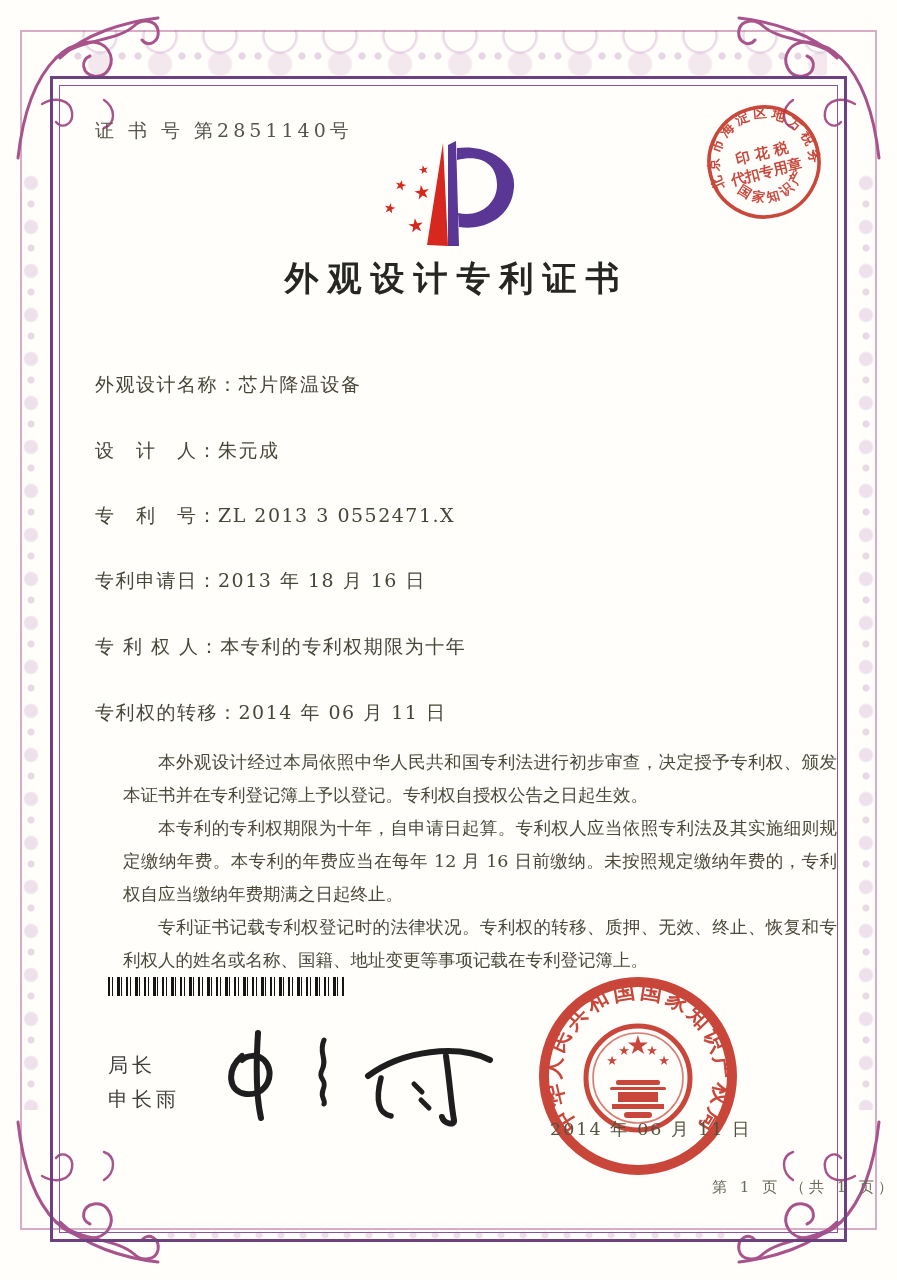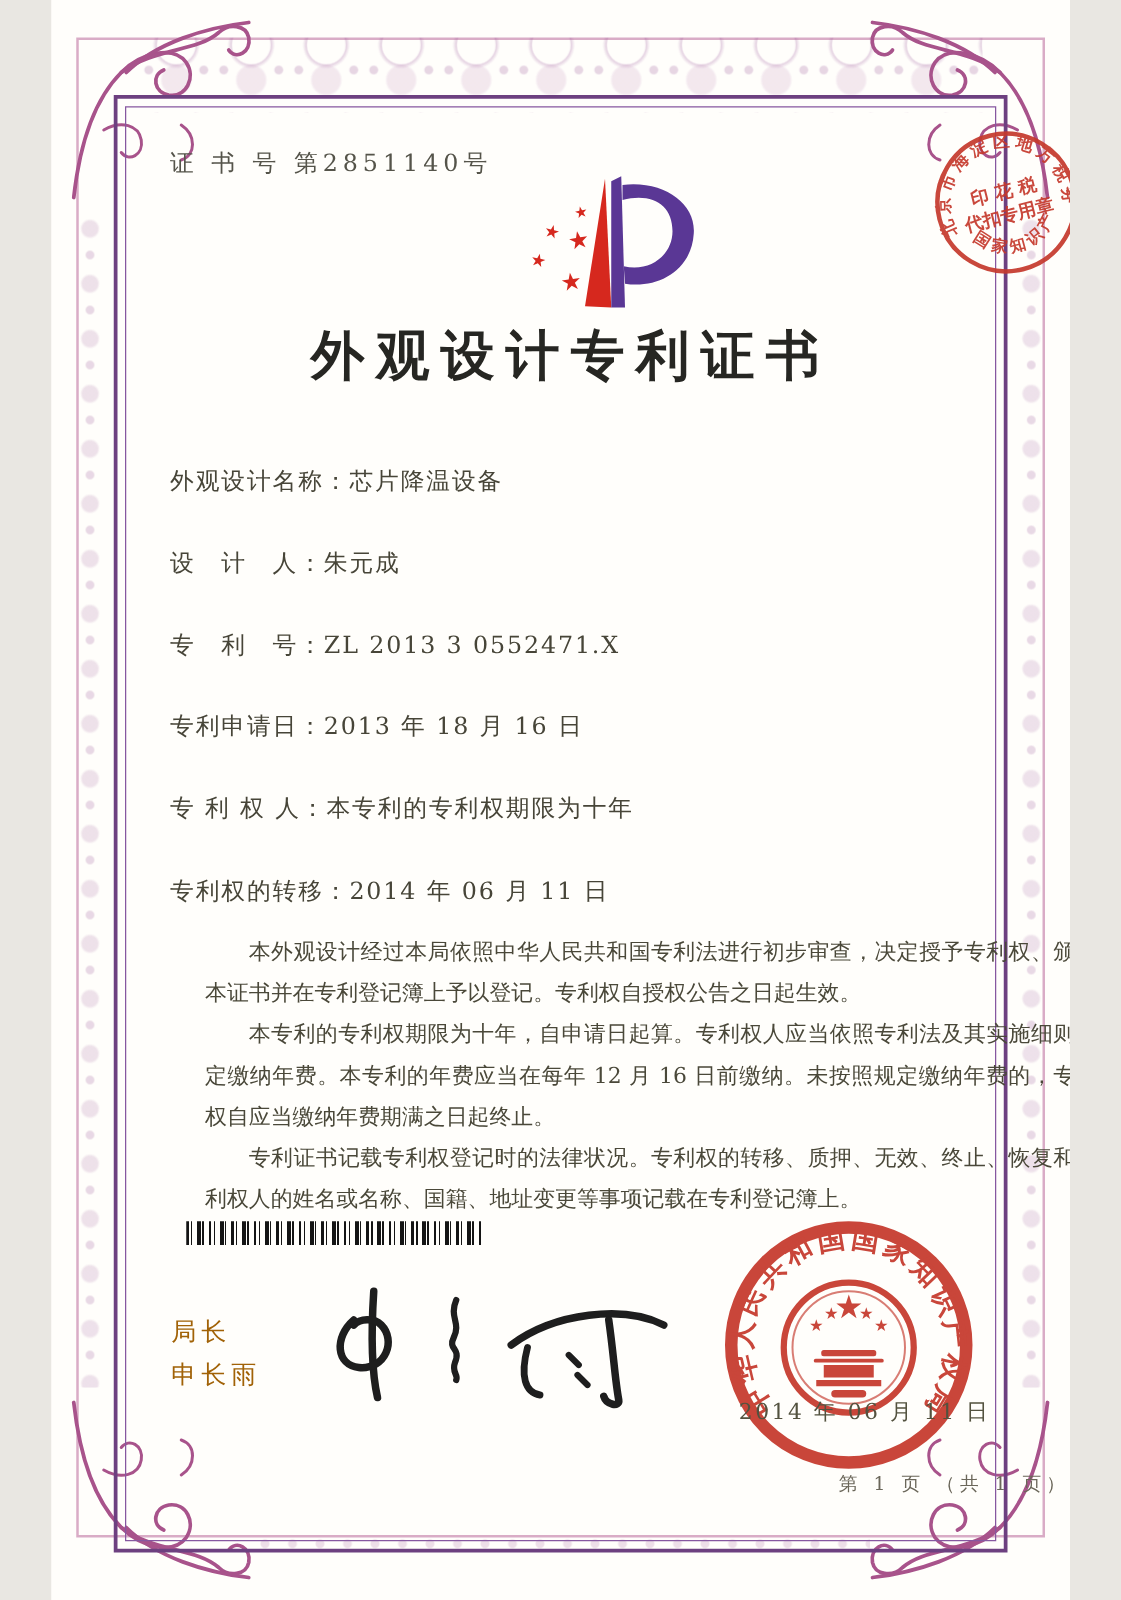--- a/index.html
+++ b/index.html
@@ -1,16 +1,16 @@
 <!DOCTYPE html>
 <html><head>
 <meta charset="utf-8">
 <style>
   html,body{margin:0;padding:0;background:#e9e7e2;}
-  .page{position:relative;width:815px;height:1280px;margin:0 auto;background:#fffefb;
+  .page{position:relative;width:897px;height:1280px;margin:0 auto;background:#fffefb;
         font-family:"DejaVu Serif","Liberation Serif",serif;overflow:hidden;}
   
   .frame-rule{position:absolute;inset:30px 20px 50px 20px;border:2px solid rgba(171,74,134,.45);pointer-events:none;}
   .border-outer{position:absolute;inset:76px 50px 38px 50px;border:3px solid #6d4080;pointer-events:none;}
   .border-inner{position:absolute;inset:85px 59px 47px 59px;border:1px solid #8657a0;pointer-events:none;}
   .lace{position:absolute;pointer-events:none;opacity:.85;}
   .lace-top{left:70px;right:70px;top:30px;height:60px;
     background-image:
       radial-gradient(circle at 30px 6px, transparent 15px, rgba(152,84,152,.30) 16px, transparent 19px),
       radial-gradient(circle at 30px 34px, rgba(168,92,158,.16) 11px, transparent 13px),
@@ -27,32 +27,32 @@
     background-size:26px 44px;background-repeat:repeat-y;}
   .lace-left{left:18px;} .lace-right{right:18px;}
   .corner{position:absolute;width:150px;height:150px;pointer-events:none;}
   .corner-tl{left:12px;top:12px;}
   .corner-tr{right:12px;top:12px;transform:scaleX(-1);}
   .corner-bl{left:12px;bottom:12px;transform:scaleY(-1);}
   .corner-br{right:12px;bottom:12px;transform:scale(-1,-1);}
   
   .cert-no{position:absolute;left:95px;top:118px;font-size:19px;letter-spacing:4px;color:#55544a;}
   .logo{position:absolute;left:375px;top:136px;}
-  .title{position:absolute;left:0;right:0;top:256px;text-align:center;font-size:43px;font-weight:700;
+  .title{position:absolute;left:0;right:0;top:256px;text-align:center;font-size:34px;font-weight:700;
          letter-spacing:9px;color:#262622;padding-left:16px;}
   .field{position:absolute;left:95px;font-size:19px;color:#474538;letter-spacing:1.5px;}
   .f0{top:372px}.f1{top:438px}.f2{top:503px}.f3{top:568px}.f4{top:634px}.f5{top:700px}
   .paras{position:absolute;left:95px;width:714px;top:746px;font-size:17.5px;line-height:33px;
          color:#4a4839;text-align:justify;margin-left:28px;}
   .paras p{margin:0;text-indent:2em;}
   .barcode{position:absolute;left:108px;top:977px;width:236px;height:19px;
     background:
       repeating-linear-gradient(90deg,#141414 0 2px,transparent 2px 4px,#141414 4px 5px,transparent 5px 9px,
         #141414 9px 12px,transparent 12px 13px,#141414 13px 14px,transparent 14px 18px);}
-  .signer{position:absolute;left:96px;font-size:20px;color:#a16207;letter-spacing:4px;}
+  .signer{position:absolute;left:108px;font-size:20px;color:#404040;letter-spacing:4px;}
   .signer-title{top:1052px;} .signer-name{top:1086px;}
   .sig-svg{position:absolute;left:218px;top:1024px;}
   .seal-date{position:absolute;left:550px;top:1117px;font-size:17.5px;letter-spacing:2px;color:#53523f;z-index:6;}
   .footer{position:absolute;left:0;right:0;top:1178px;text-align:right;font-size:15px;
           letter-spacing:4px;color:#6b675a;}
   .tax-stamp{position:absolute;left:700px;top:98px;transform:rotate(-14deg);opacity:.92;z-index:4;}
   .office-seal{position:absolute;left:528px;top:966px;opacity:.93;z-index:5;}
 </style>
 </head>
 <body>

